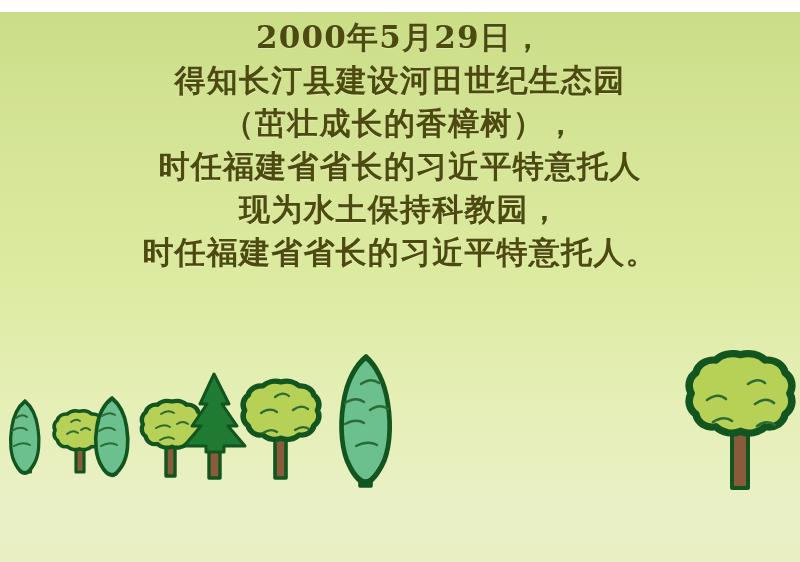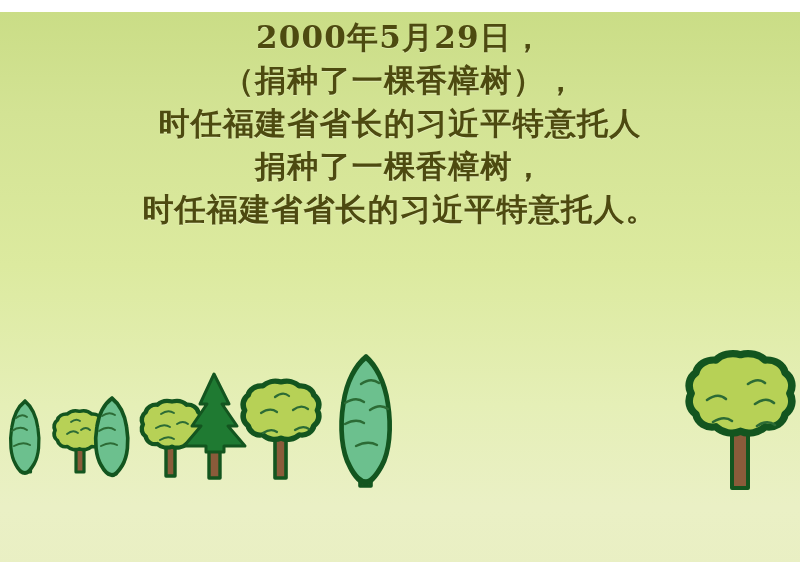--- a/index.html
+++ b/index.html
@@ -33,23 +33,24 @@
   #trees{position:absolute;left:0;top:0;width:800px;height:562px;pointer-events:none;}
   #trees svg{display:block;width:800px;height:562px;}
 </style>
 </head>
 <body>
 
 <div id="poster">
 
   <div id="text-block">
     <div class="line">2000年5月29日，</div>
-    <div class="line">（捐种了一棵香樟树），</div>
+    <div class="line">得知长汀县建设河田世纪生态园</div>
+    <div class="line">（茁壮成长的香樟树），</div>
     <div class="line">时任福建省省长的习近平特意托人</div>
-    <div class="line">捐种了一棵香樟树，</div>
+    <div class="line">现为水土保持科教园，</div>
     <div class="line">时任福建省省长的习近平特意托人。</div>
   </div>
 
   <div id="trees">
   <svg viewBox="0 0 800 562" xmlns="http://www.w3.org/2000/svg" aria-hidden="true">
     <defs>
 
       <g id="leafCanopy">
         <path d="M50 2 C62 10 74 26 78 48 C83 72 80 96 70 110
                  C62 121 56 126 50 126 C44 126 36 121 29 110

